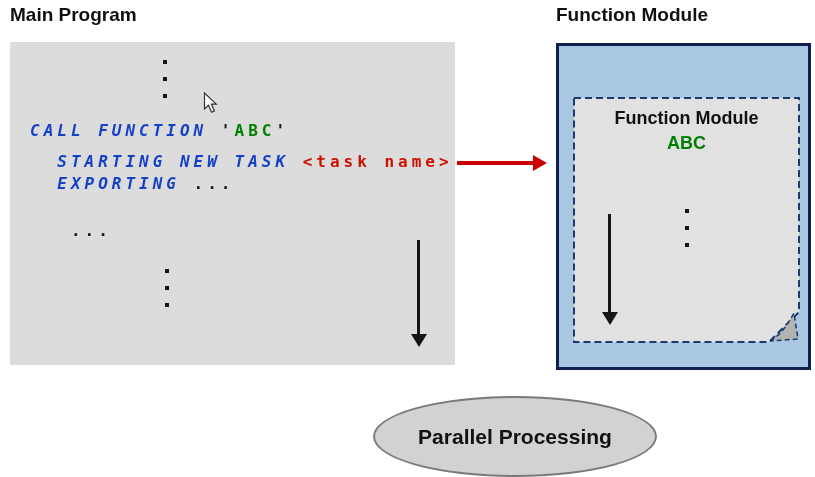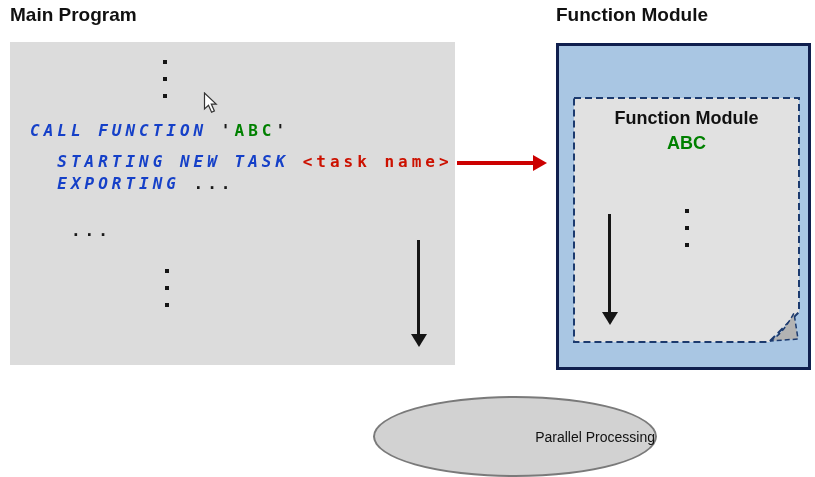--- a/index.html
+++ b/index.html
@@ -90,22 +90,22 @@
     position:absolute;left:533px;top:155px;width:0;height:0;
     border-top:8px solid transparent;border-bottom:8px solid transparent;
     border-left:14px solid var(--arrow-red);
   }
 
   .ellipse{
     position:absolute;left:373px;top:396px;width:280px;height:77px;
     background:var(--ellipse-gray);
     border:2px solid var(--ellipse-border);
     border-radius:50%;
-    display:flex;align-items:center;justify-content:flex-end;
-    font-weight:normal;font-size:14px;color:var(--title-black);
+    display:flex;align-items:center;justify-content:center;
+    font-weight:bold;font-size:21px;color:var(--title-black);
   }
 
   #cursor{position:absolute;left:203px;top:92px;}
 </style>
 </head>
 <body>
 
 <div class="section-title" id="title-main">Main Program</div>
 <div class="section-title" id="title-fg">Function Module</div>
 

